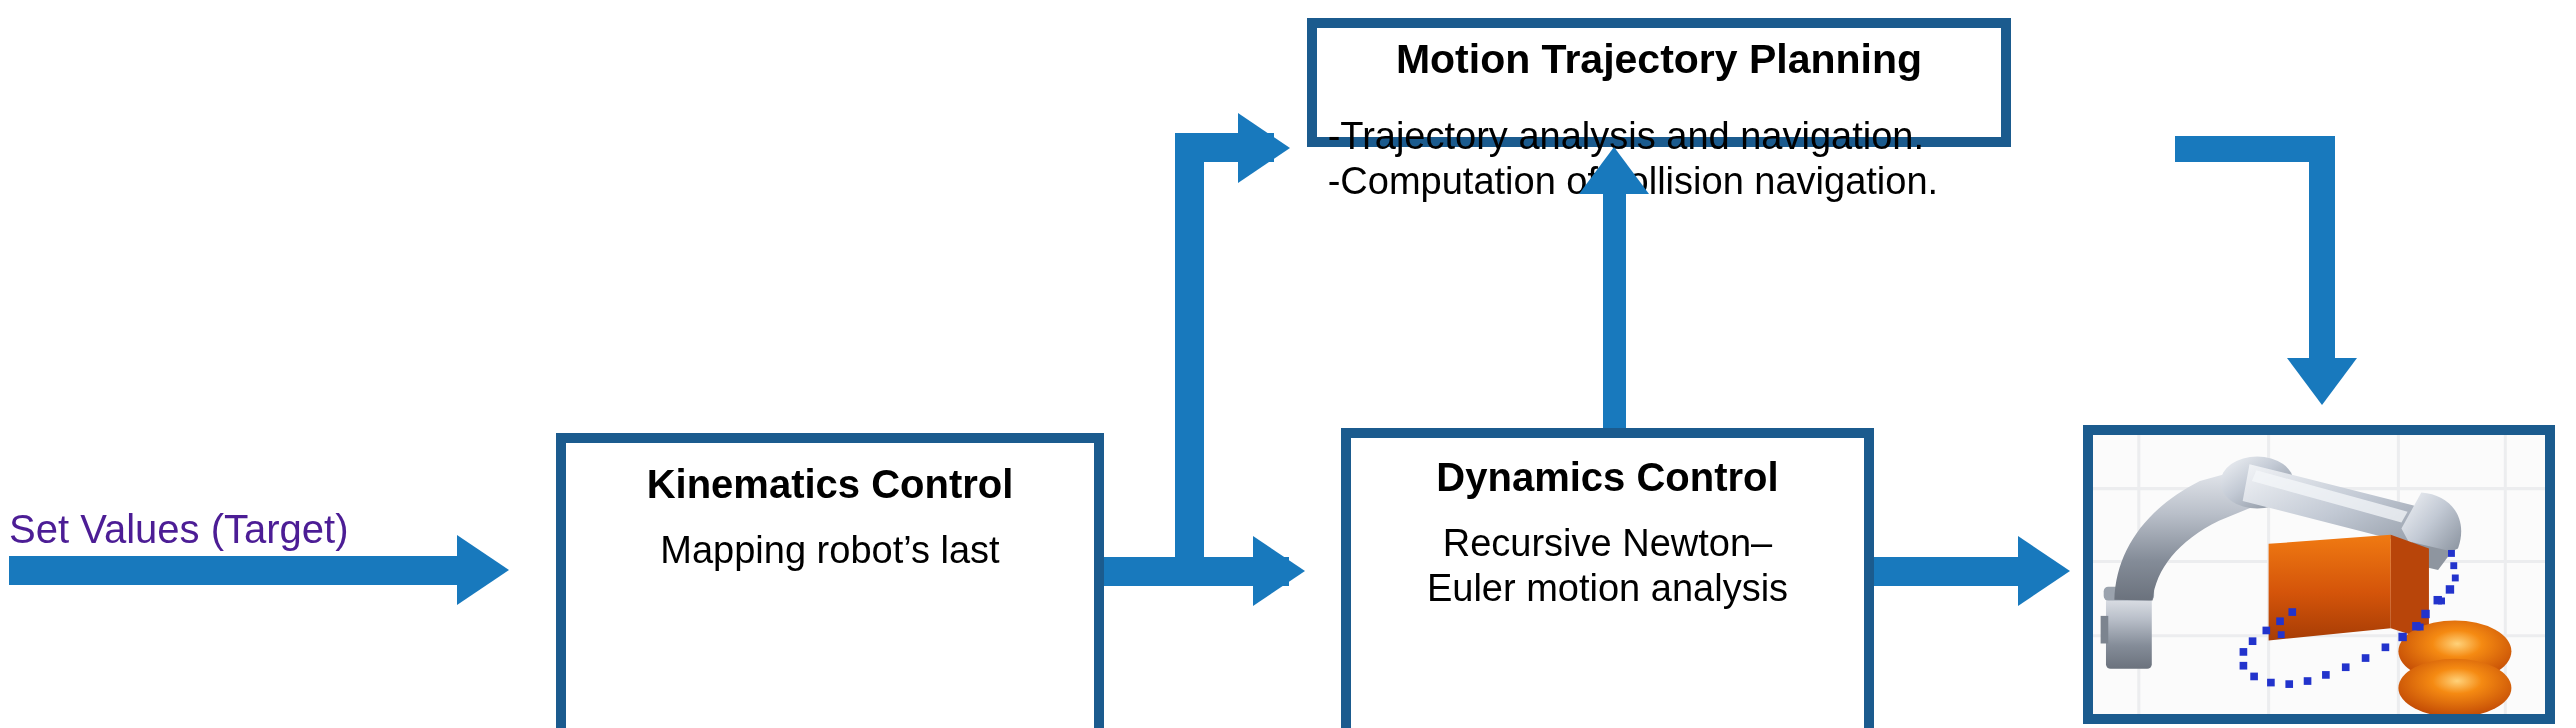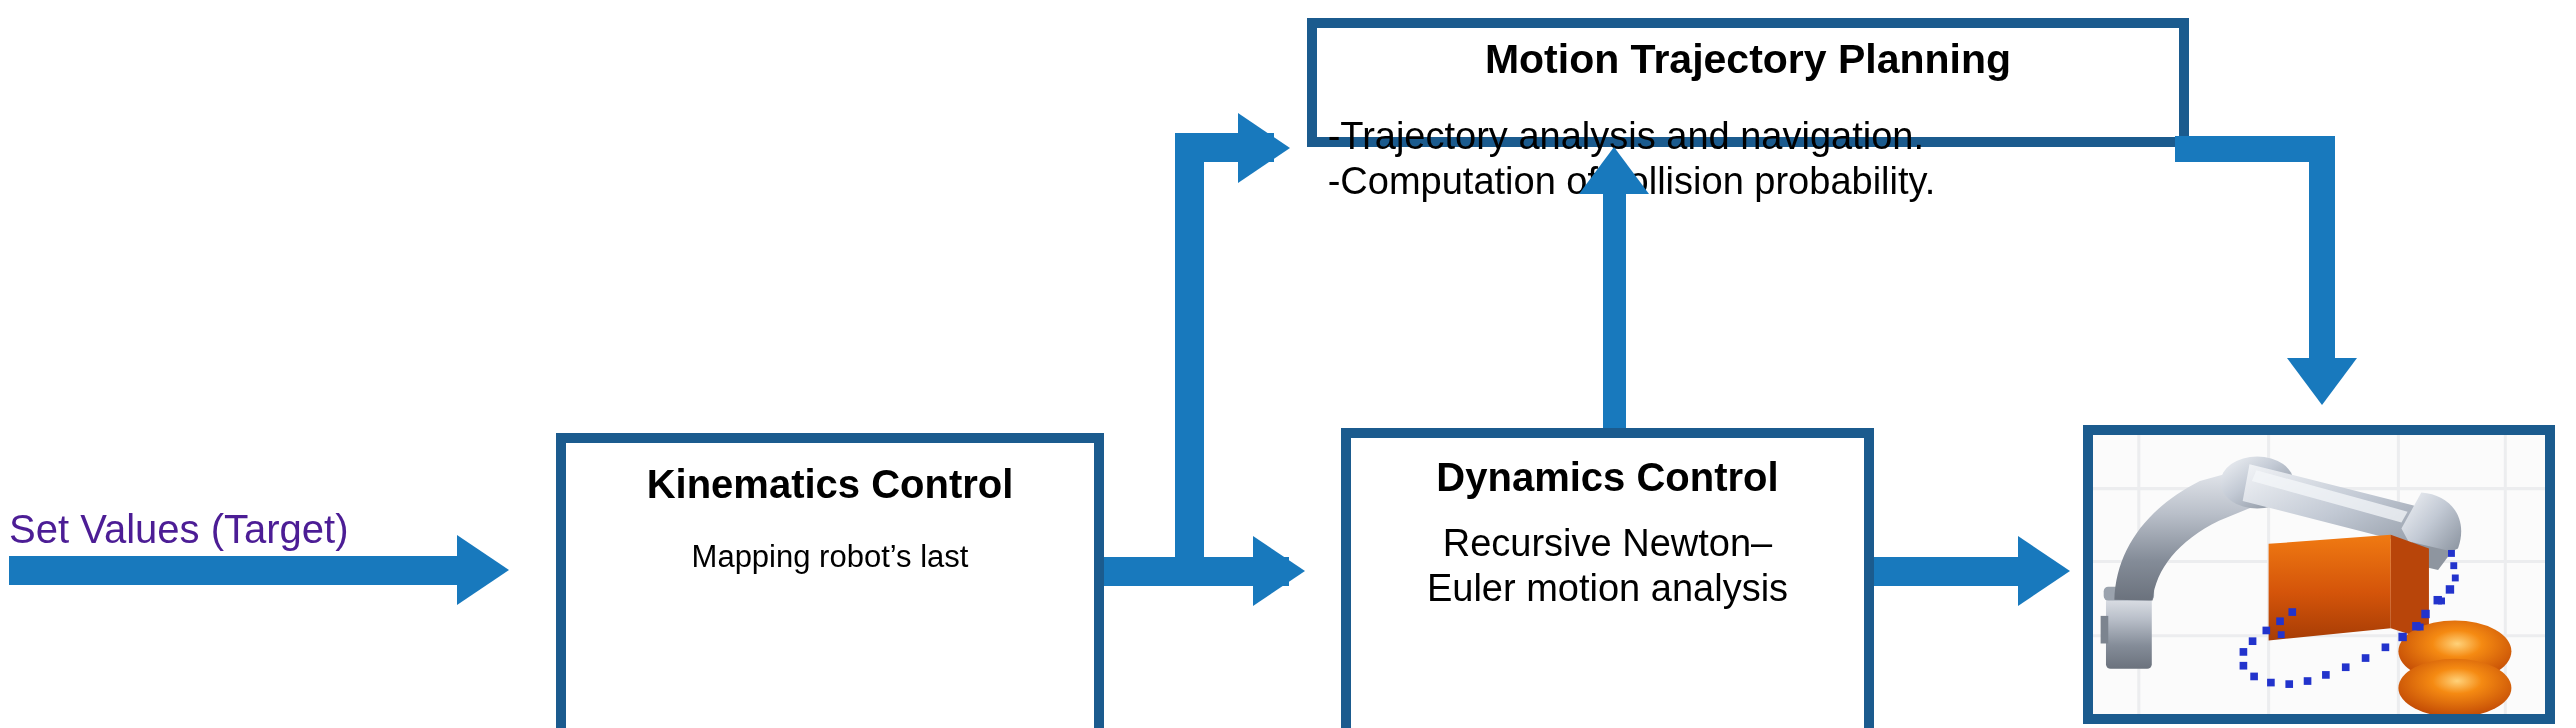--- a/index.html
+++ b/index.html
@@ -25,28 +25,28 @@
     white-space:nowrap;
   }
   .box-body{
     color:#000000;
     text-align:center;
     line-height:1.18;
   }
   .body-left{text-align:left;}
 
   
-  #mtp{ left:1307px; top:17.5px; width:882px; height:129px; }
+  #mtp{ left:1307px; top:17.5px; width:704px; height:129px; }
   #mtp .box-title{ font-size:41px; margin-top:10.7px; }
   #mtp .box-body{ font-size:38px; margin-top:33px; padding-left:10.7px; }
 
   
   #kin{ left:556px; top:433px; width:548px; height:326px; }
   #kin .box-title{ font-size:40px; margin-top:20px; }
-  #kin .box-body{ font-size:31px; margin-top:34px; }
+  #kin .box-body{ font-size:38px; margin-top:23px; }
 
   
   #dyn{ left:1341px; top:428px; width:533px; height:353px; }
   #dyn .box-title{ font-size:40px; margin-top:18.3px; }
   #dyn .box-body{ font-size:38px; margin-top:23px; }
 
   
   #robotbox{ left:2083px; top:425px; width:472px; height:299px; overflow:hidden; }
 
   
@@ -89,21 +89,21 @@
   <div class="conn" style="left:1175px; top:133px; width:99px; height:29px;"></div>
   <div class="tri tri-r" style="left:1238px; top:113px;"></div>
 
   <div class="conn" style="left:1175px; top:557px; width:114px; height:29px;"></div>
   <div class="tri tri-r" style="left:1253px; top:536px;"></div>
 
   <div class="box" id="mtp">
     <div class="box-title">Motion Trajectory Planning</div>
     <div class="box-body body-left">
       <div>-Trajectory analysis and navigation.</div>
-      <div>-Computation of collision probability.</div>
+      <div>-Computation of collision navigation.</div>
     </div>
   </div>
 
   <div class="conn" style="left:1603px; top:335px; width:23px; height:96px;"></div>
   <div class="tri tri-u" style="left:1579px; top:147px;"></div>
   <div class="conn" style="left:1603px; top:194px; width:23px; height:145px;"></div>
 
   <div class="box" id="dyn">
     <div class="box-title">Dynamics Control</div>
     <div class="box-body">

